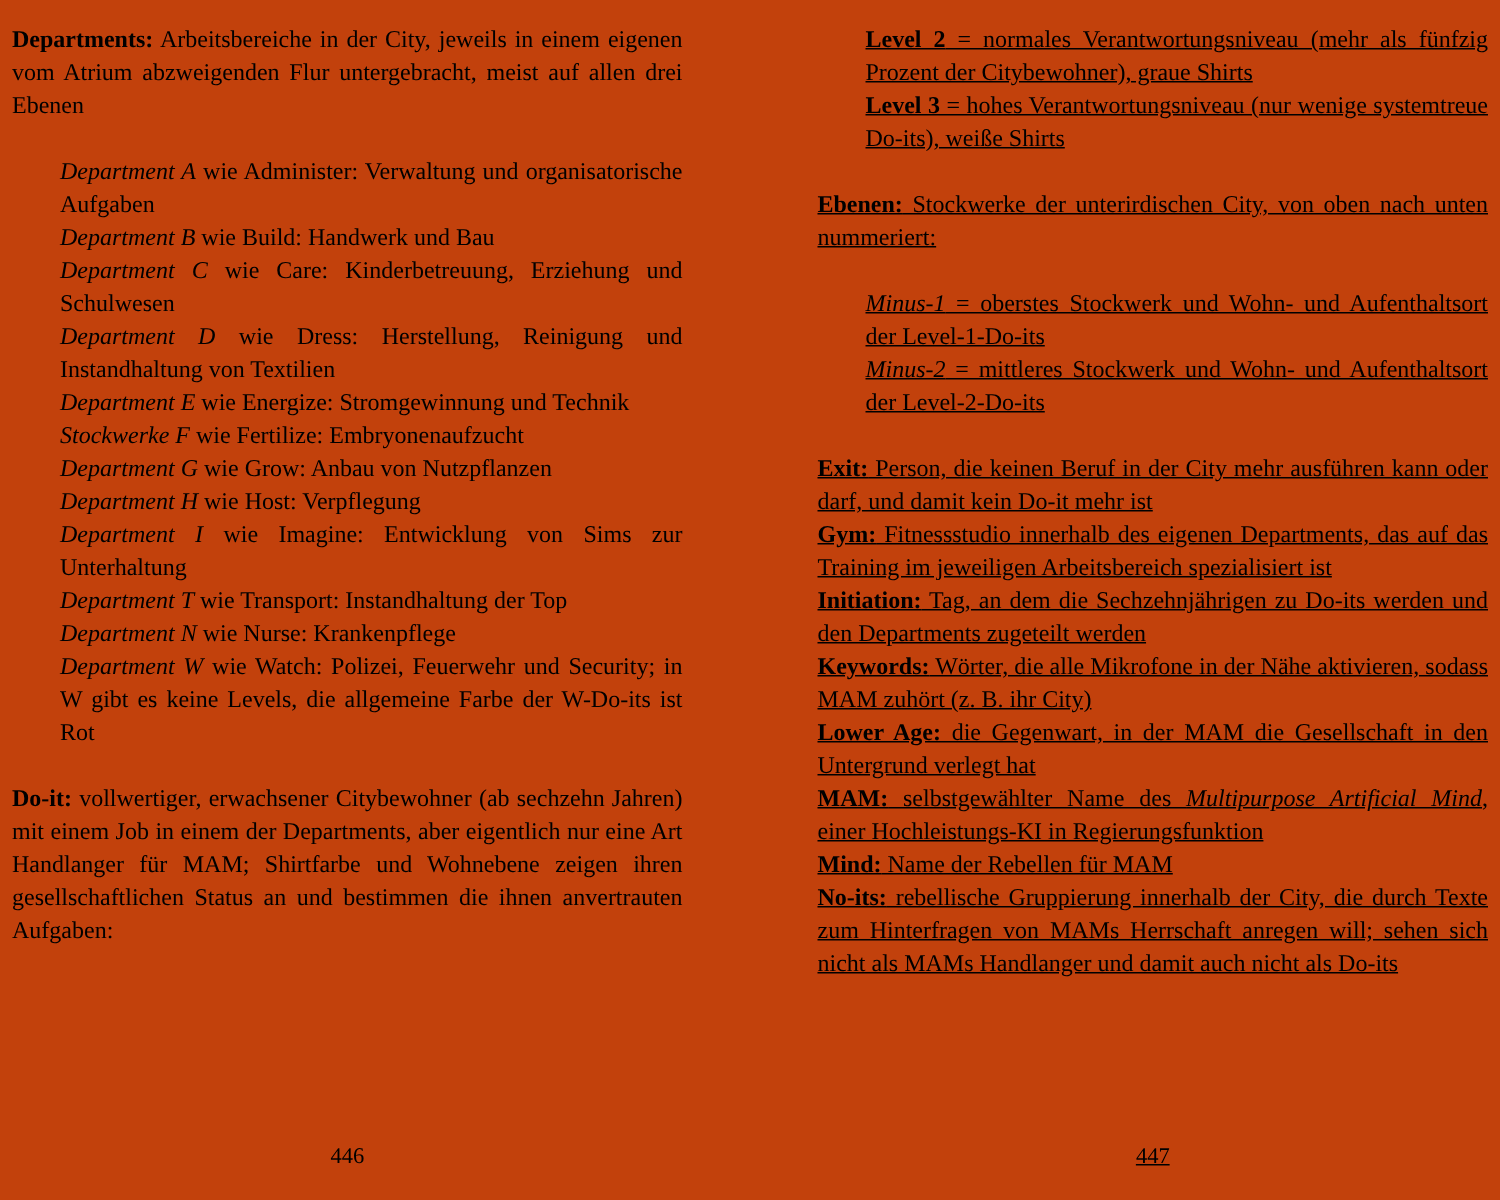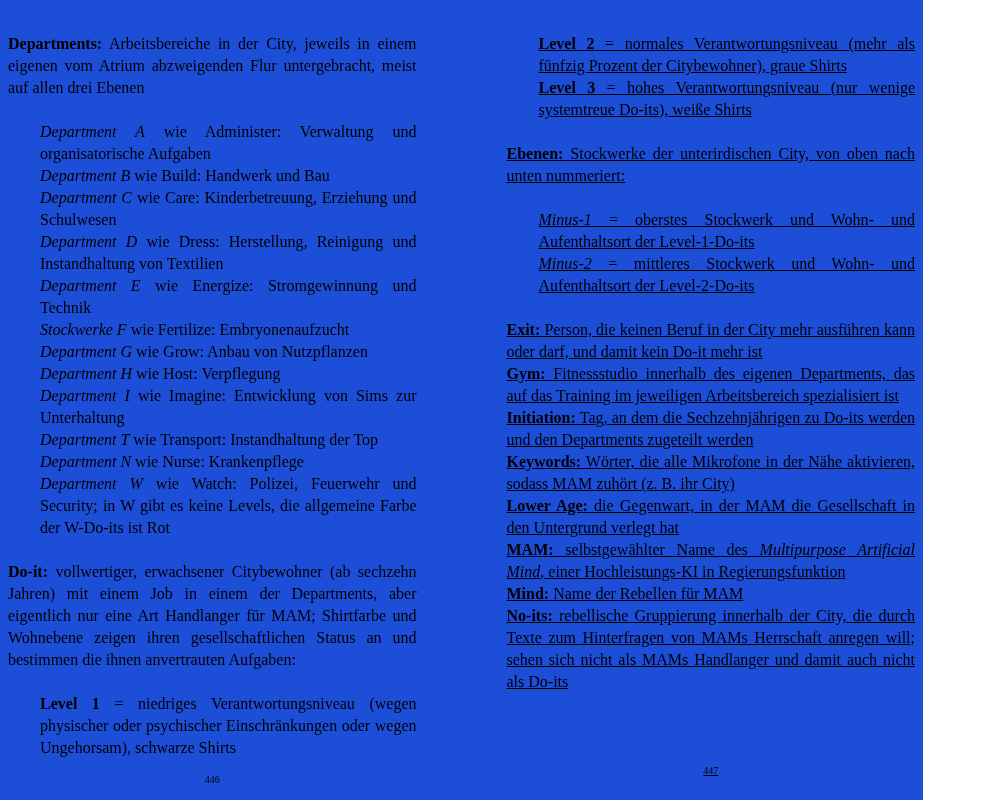--- a/index.html
+++ b/index.html
@@ -7,27 +7,27 @@
     padding: 0;
     background: #ffffff;
   }
   body {
     font-family: "Liberation Serif", "DejaVu Serif", serif;
     font-size: 16px;
     line-height: 22px;
     color: #000000;
   }
   .spread {
-    width: 923px;
+    width: 1000px;
     height: 800px;
     box-sizing: border-box;
     display: flex;
-    padding: 33px 8px 18px 8px;
+    padding: 16px 8px 18px 8px;
     overflow: hidden;
-    background: #1d4ed8;
+    background: #c2410c;
   }
   .page {
     width: 447px;
     display: flex;
     flex-direction: column;
   }
   .page + .page {
     margin-left: 90px;
     text-decoration: underline;
   }
@@ -47,21 +47,21 @@
     margin: 0;
     text-align: justify;
     hyphens: auto;
     -webkit-hyphens: auto;
   }
   .seg-bold { font-weight: 700; }
   .seg-italic { font-style: italic; }
   .page-number {
     flex: 0 0 auto;
     text-align: center;
-    font-size: 10px;
+    font-size: 15px;
     padding-top: 10px;
   }
 </style>
 </head>
 <body>
 
 <div class="spread">
   <div class="page">
     <div class="page-content">
         <div class="block">
@@ -76,23 +76,20 @@
           <p><span class="seg-italic">Stockwerke F</span><span class="seg-normal"> wie Fertilize: Embryonenaufzucht</span></p>
           <p><span class="seg-italic">Department G</span><span class="seg-normal"> wie Grow: Anbau von Nutzpflanzen</span></p>
           <p><span class="seg-italic">Department H</span><span class="seg-normal"> wie Host: Verpflegung</span></p>
           <p><span class="seg-italic">Department I</span><span class="seg-normal"> wie Imagine: Entwicklung von Sims zur Unterhaltung</span></p>
           <p><span class="seg-italic">Department T</span><span class="seg-normal"> wie Transport: Instandhaltung der Top</span></p>
           <p><span class="seg-italic">Department N</span><span class="seg-normal"> wie Nurse: Krankenpflege</span></p>
           <p><span class="seg-italic">Department W</span><span class="seg-normal"> wie Watch: Polizei, Feuerwehr und Security; in W gibt es keine Levels, die allgemeine Farbe der W-Do-its ist Rot</span></p>
         </div>
         <div class="block">
           <p><span class="seg-bold">Do-it:</span><span class="seg-normal"> vollwertiger, erwachsener Citybewohner (ab sechzehn Jahren) mit einem Job in einem der Departments, aber eigentlich nur eine Art Handlanger für MAM; Shirtfarbe und Wohnebene zeigen ihren gesellschaftlichen Status an und bestimmen die ihnen anvertrauten Aufgaben:</span></p>
-        </div>
-        <div class="block indent">
-          <p><span class="seg-bold">Level 1</span><span class="seg-normal"> = niedriges Verantwortungsniveau (wegen physischer oder psychischer Einschränkungen oder wegen Ungehorsam), schwarze Shirts</span></p>
         </div>
       </div>
     <div class="page-number">446</div>
   </div>
   <div class="page">
     <div class="page-content">
         <div class="block indent">
           <p><span class="seg-bold">Level 2</span><span class="seg-normal"> = normales Verantwortungsniveau (mehr als fünfzig Prozent der Citybewohner), graue Shirts</span></p>
           <p><span class="seg-bold">Level 3</span><span class="seg-normal"> = hohes Verantwortungsniveau (nur wenige systemtreue Do-its), weiße Shirts</span></p>
         </div>

